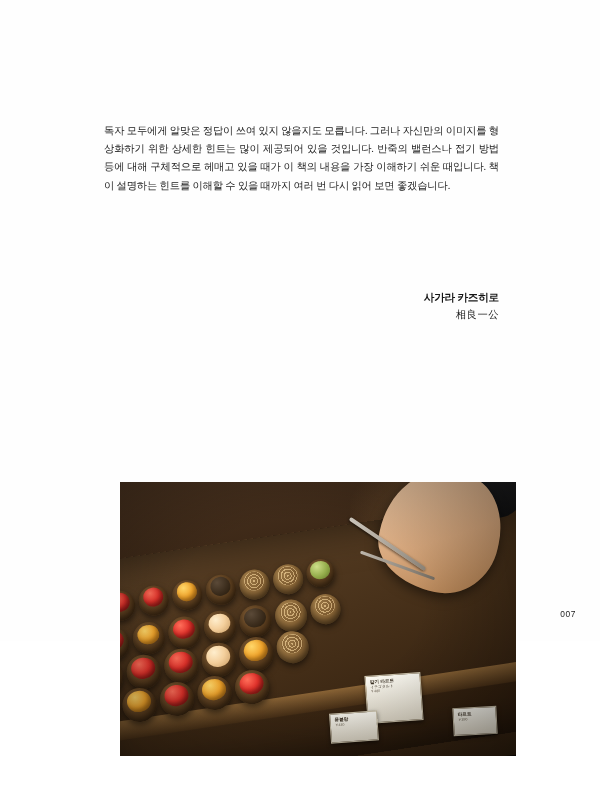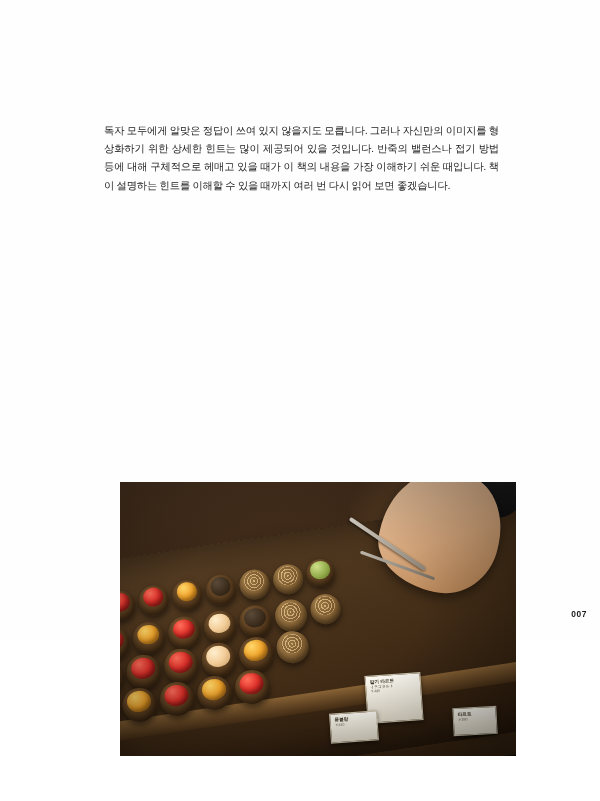--- a/index.html
+++ b/index.html
@@ -244,38 +244,42 @@
   .vignette {
     position: absolute;
     inset: 0;
     background: radial-gradient(ellipse at 45% 45%, rgba(0,0,0,0) 40%, rgba(0,0,0,0.45) 100%);
     pointer-events: none;
   }
 
   
   .folio {
     position: absolute;
-    right: 13px;
+    right: 24px;
     bottom: 22px;
     font-family: "Liberation Sans", sans-serif;
     font-size: 8.4px;
-    font-weight: bold;
+    font-weight: normal;
     letter-spacing: 0.6px;
     color: #1b1b1b;
   }
 </style>
 </head>
 <body>
 
 <div class="page">
 
   <div class="text-block">
     <p class="para">독자 모두에게 알맞은 정답이 쓰여 있지 않을지도 모릅니다. 그러나 자신만의 이미지를 형상화하기 위한 상세한 힌트는 많이 제공되어 있을 것입니다. 반죽의 밸런스나 접기 방법 등에 대해 구체적으로 헤매고 있을 때가 이 책의 내용을 가장 이해하기 쉬운 때입니다. 책이 설명하는 힌트를 이해할 수 있을 때까지 여러 번 다시 읽어 보면 좋겠습니다.</p>
   </div>
 
+  <div class="signature">
+    <div class="sig-name">사가라 카즈히로</div>
+    <div class="sig-kanji">相良一公</div>
+  </div>
 
   <div class="photo-frame">
     <div class="photo">
       <div class="bg-wall"></div>
       <div class="bg-glow"></div>
       <div class="bg-dark-right"></div>
       <div class="counter-edge"></div>
       <div class="tray"></div>
       <div class="tray-lip"></div>
 

